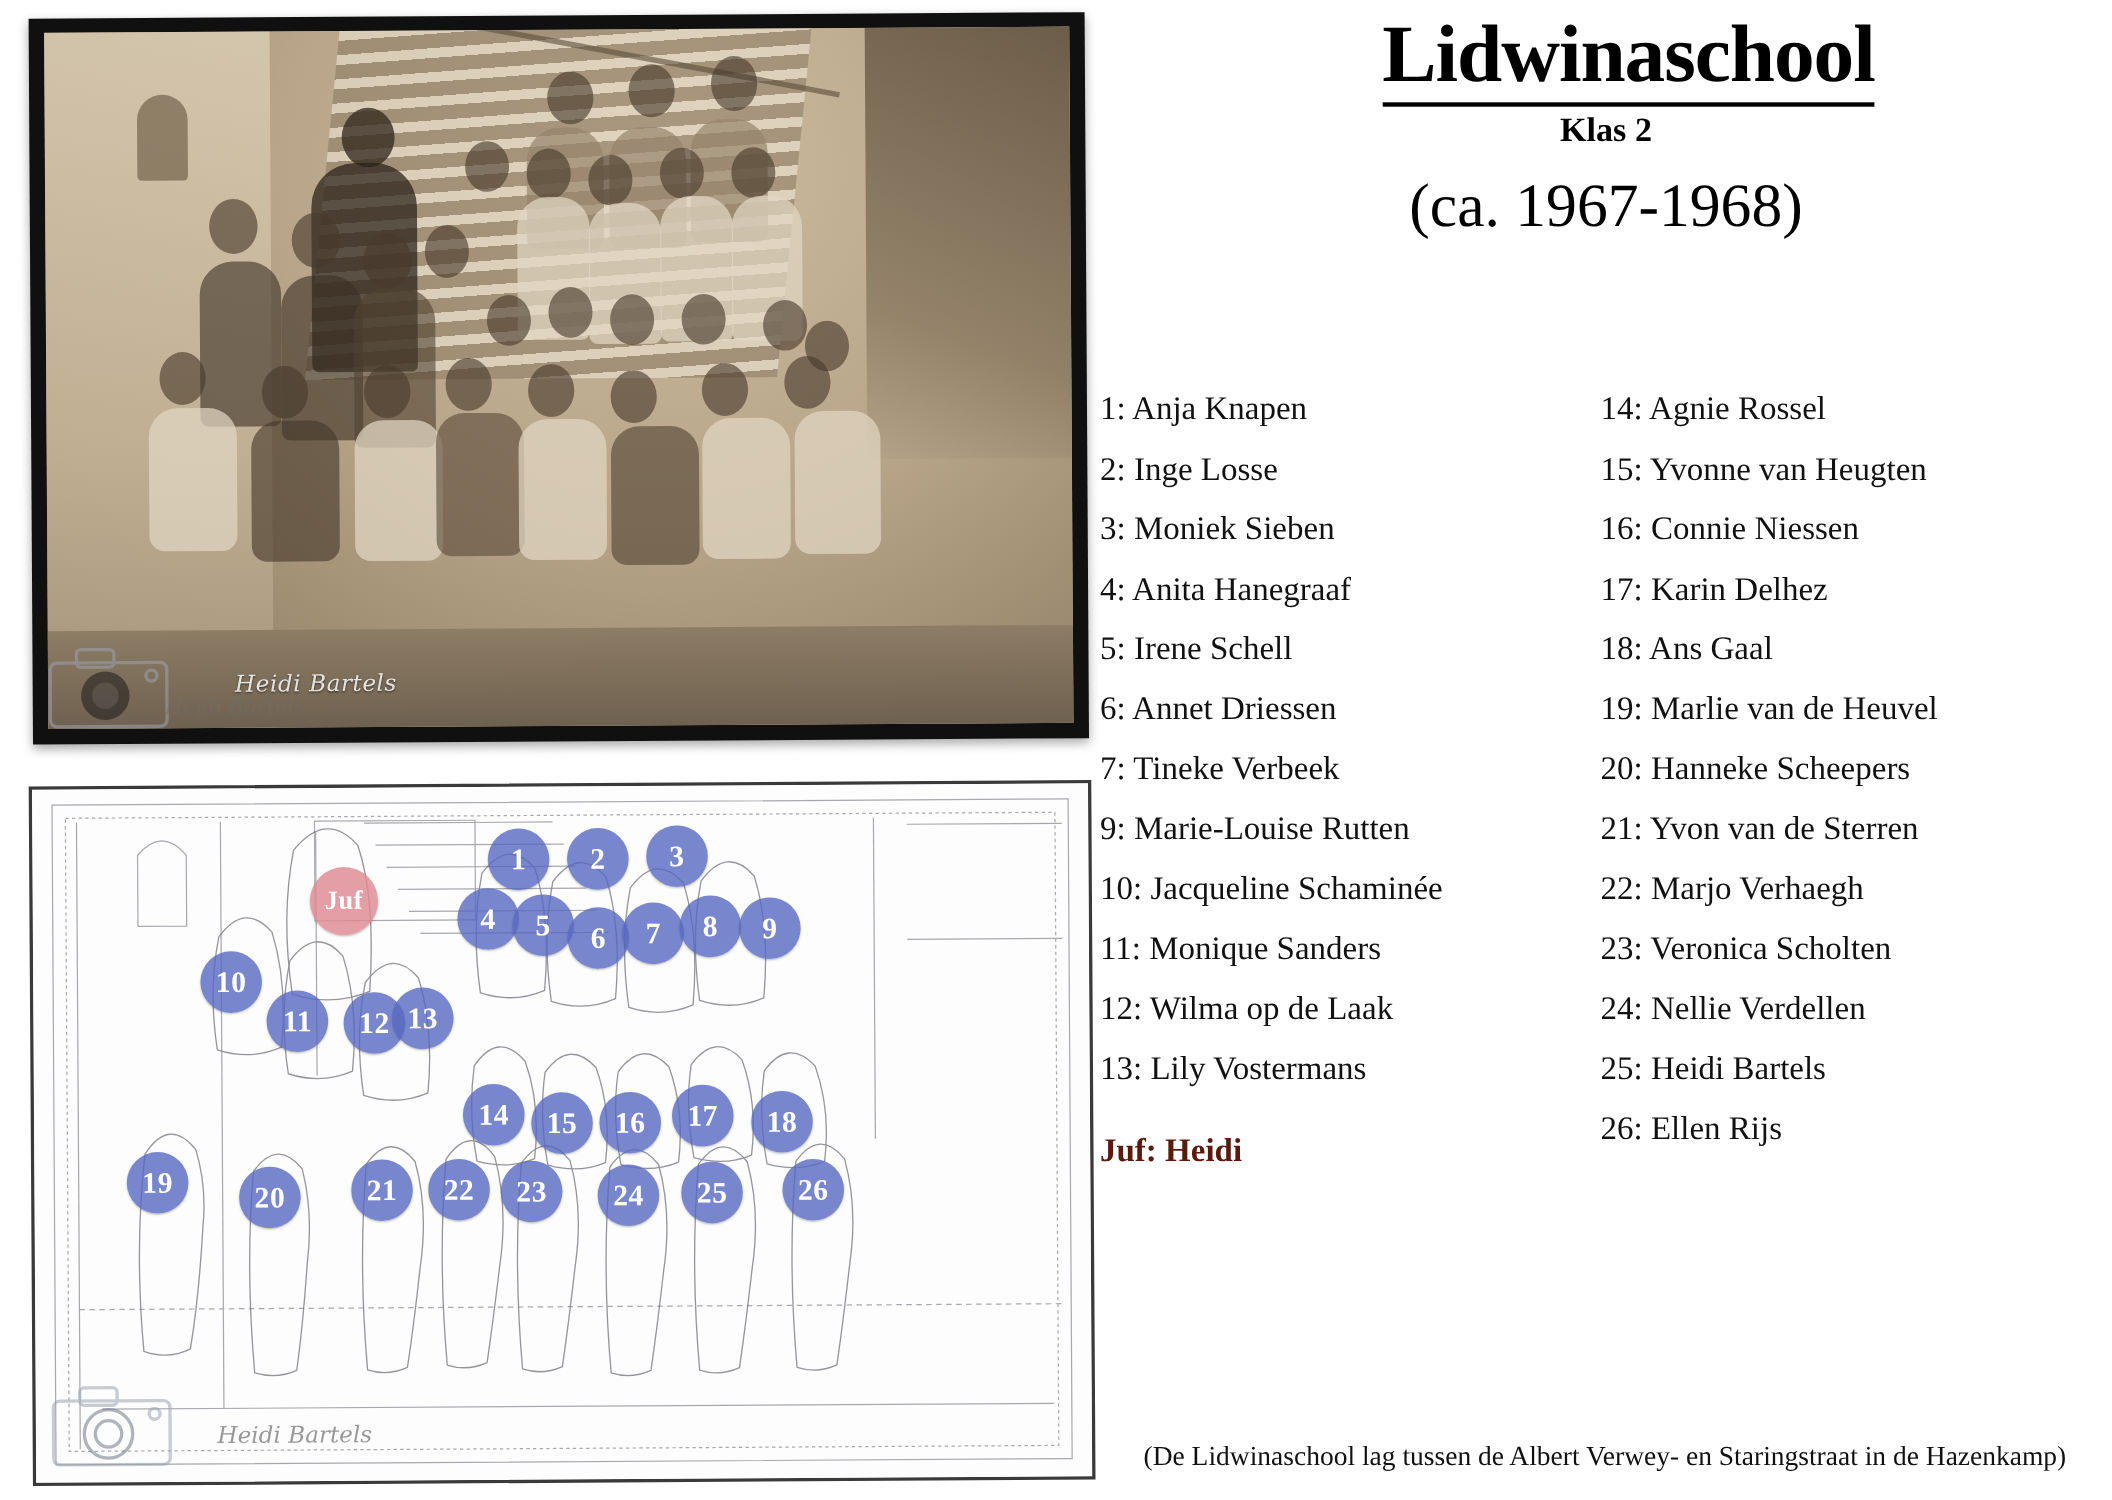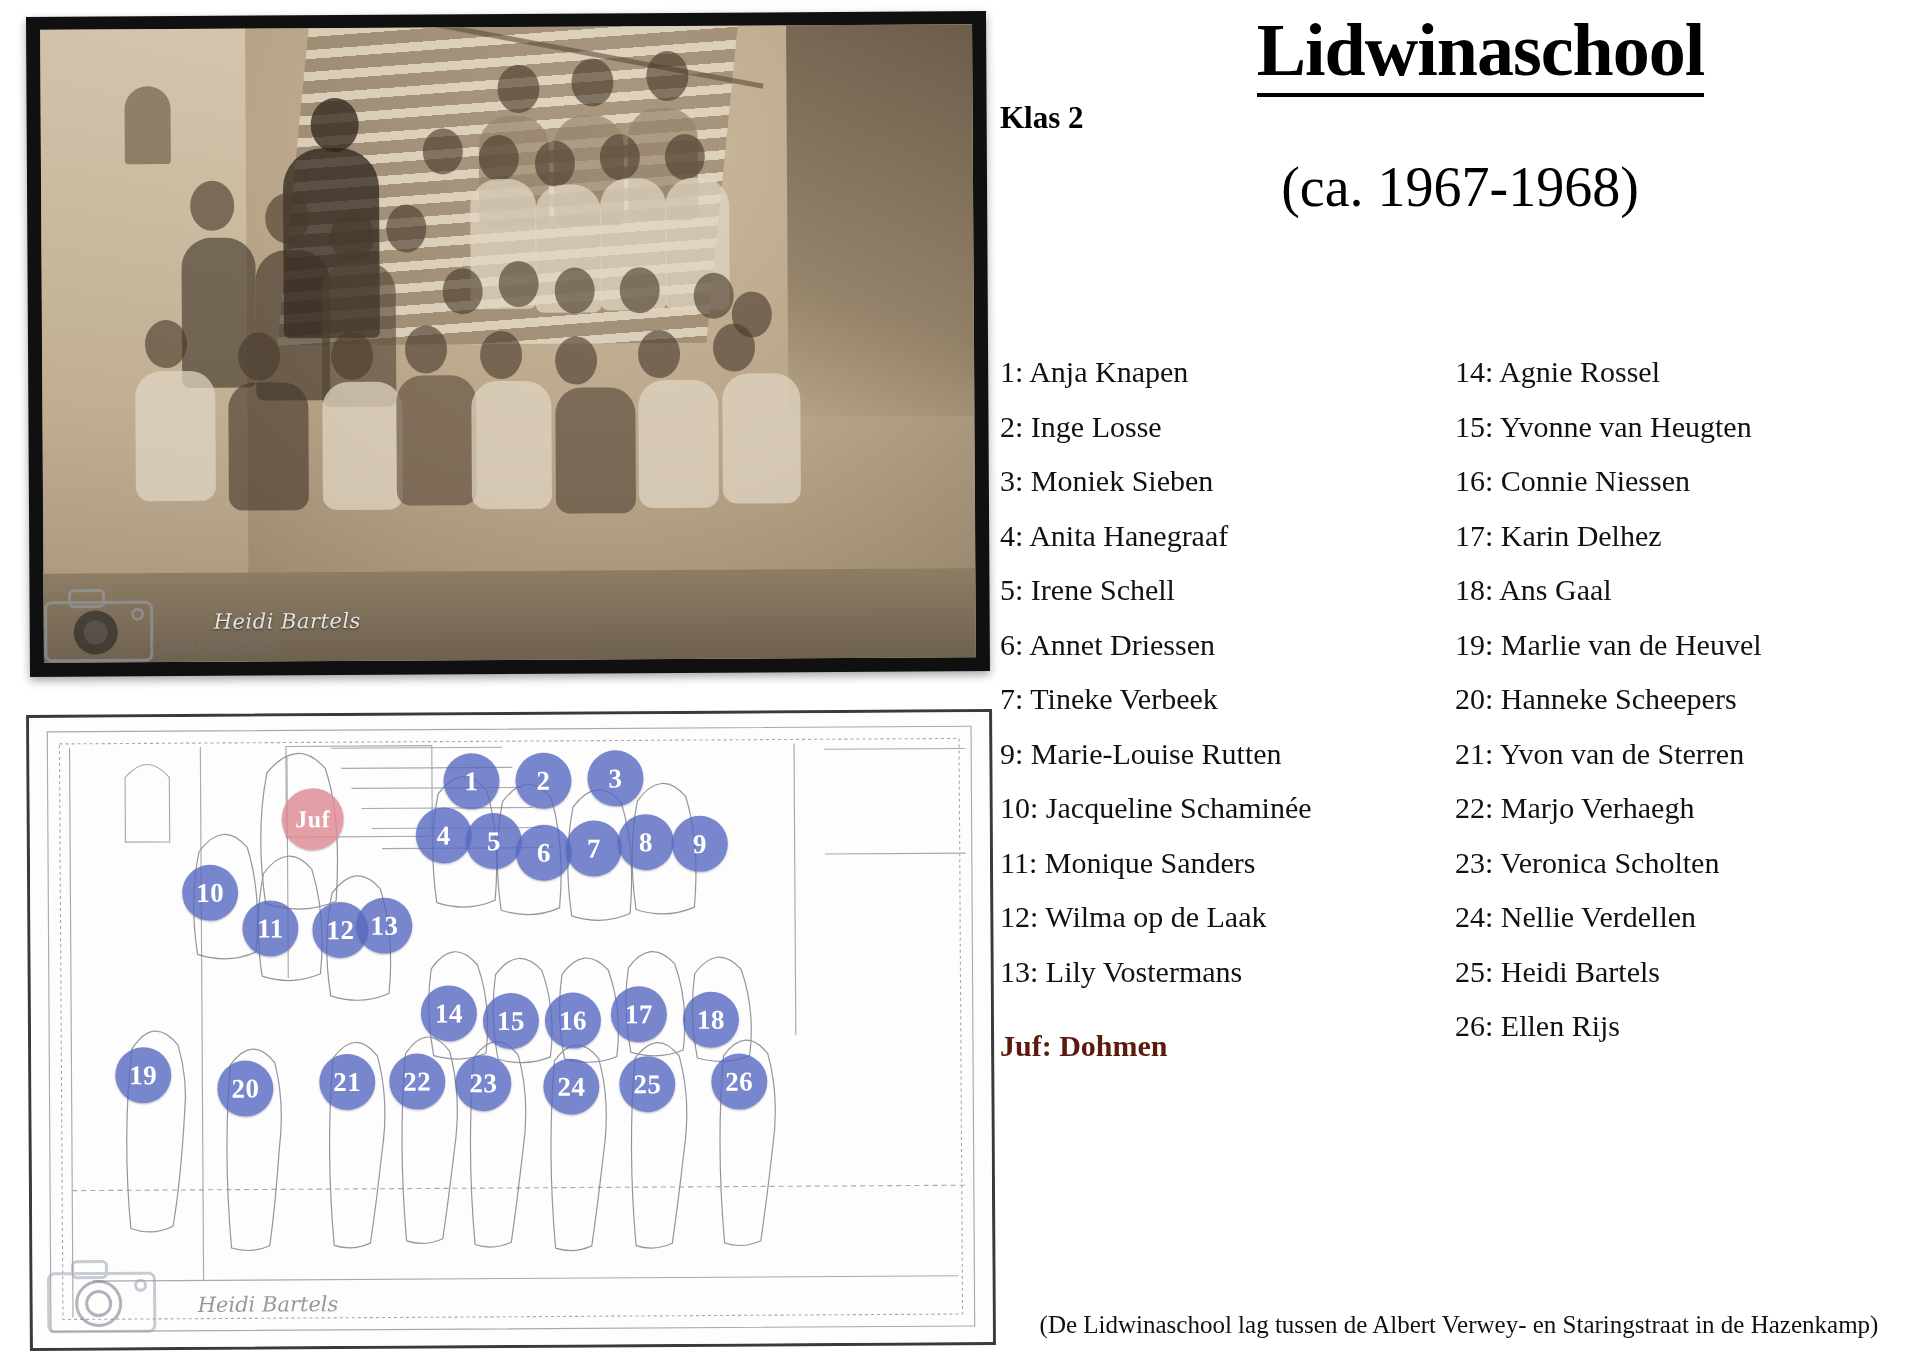--- a/index.html
+++ b/index.html
@@ -206,20 +206,21 @@
   }
   .title span.u {
     border-bottom: 4px solid #000;
     padding-bottom: 2px;
     margin-left: 41px;
   }
   .subtitle {
     position: absolute;
     left: 0; right: 0;
     top: 100px;
+    text-align: center;
     font-size: 31px;
     font-weight: bold;
     color: #000;
   }
   .years {
     position: absolute;
     left: 0; right: 0;
     top: 155px;
     text-align: center;
     font-size: 56px;
@@ -498,21 +499,21 @@
       <div class="name-row">3: Moniek Sieben</div>
       <div class="name-row">4: Anita Hanegraaf</div>
       <div class="name-row">5: Irene Schell</div>
       <div class="name-row">6: Annet Driessen</div>
       <div class="name-row">7: Tineke Verbeek</div>
       <div class="name-row">9: Marie-Louise Rutten</div>
       <div class="name-row">10: Jacqueline Schaminée</div>
       <div class="name-row">11: Monique Sanders</div>
       <div class="name-row">12: Wilma op de Laak</div>
       <div class="name-row">13: Lily Vostermans</div>
-      <div class="juf-row">Juf: Dohmen</div>
+      <div class="juf-row">Juf: Heidi</div>
     </div>
     <div class="name-col col-b">
       <div class="name-row">14: Agnie Rossel</div>
       <div class="name-row">15: Yvonne van Heugten</div>
       <div class="name-row">16: Connie Niessen</div>
       <div class="name-row">17: Karin Delhez</div>
       <div class="name-row">18: Ans Gaal</div>
       <div class="name-row">19: Marlie van de Heuvel</div>
       <div class="name-row">20: Hanneke Scheepers</div>
       <div class="name-row">21: Yvon van de Sterren</div>

